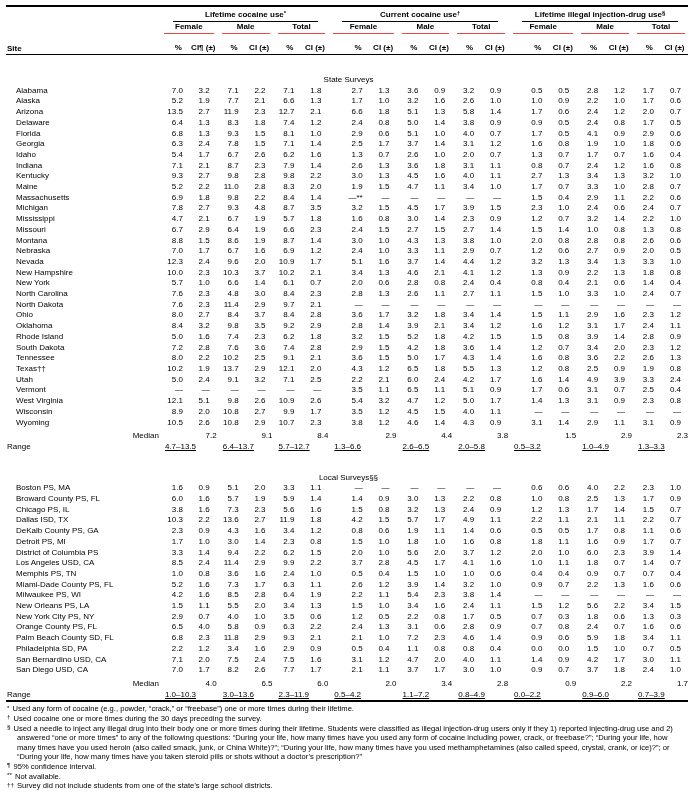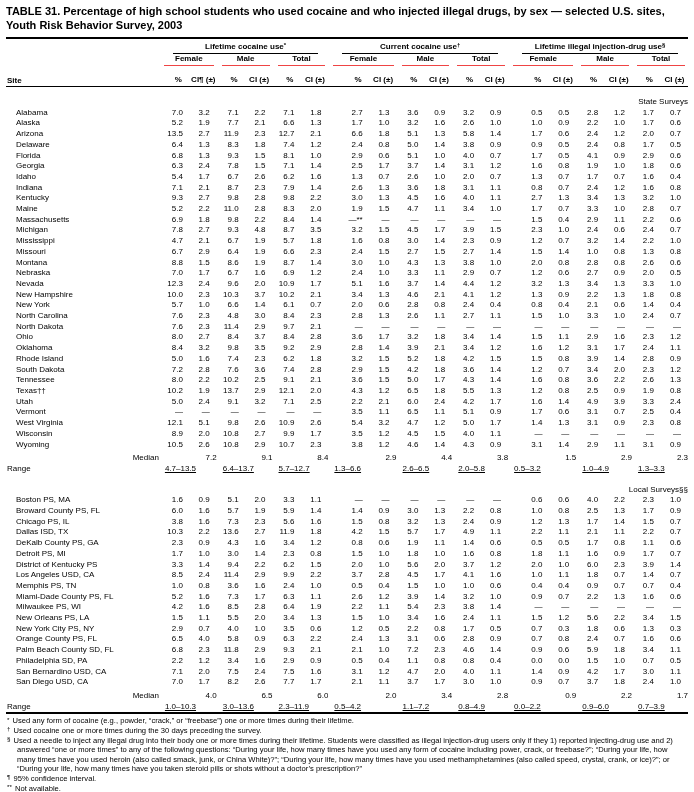--- a/index.html
+++ b/index.html
@@ -10,37 +10,36 @@
   .tbl th,.tbl td{padding:0;margin:0;font-size:8px;vertical-align:bottom;white-space:nowrap;overflow:hidden;}
   thead{border-bottom:1.5px solid #000;}
   thead th{font-weight:bold;}
   th.siteh{text-align:left;vertical-align:bottom;padding-left:1px;padding-bottom:1px;}
   .gh{border-bottom:1px solid #000;text-align:center;margin:0 10px 0 14px;padding-bottom:1px;line-height:11px;}
   .sh{border-bottom:1px solid #ef4444;text-align:center;margin:0 3px 8px 5px;padding-bottom:1px;line-height:10px;}
   tr.gh-row th{padding-top:2px;}
   th.pcth{text-align:right;padding-right:8px;line-height:11px;padding-bottom:1px;}
   th.cih{text-align:center;line-height:11px;padding-bottom:1px;}
   tbody td{line-height:10.7px;}
-  td.section{text-align:right;padding-left:3px;padding-top:10px;}
+  td.section{text-align:center;padding-left:3px;padding-top:20px;}
   td.site{text-align:left;padding-left:10px;}
   td.num{text-align:right;padding-right:7px;}
   td.lbl{text-align:left;padding-left:1px;}
   tr.agg-first td{padding-top:3px;text-align:right;}
   td.agg{text-align:left;padding-left:9px;}
   td.agg.rng{padding-left:6px;text-decoration:underline;}
   sup.mk{font-size:6px;vertical-align:top;position:relative;top:-1px;}
   .footnotes{margin-top:2px;}
   .fn{font-size:7.6px;line-height:9.6px;padding-left:11px;text-indent:-10px;}
   .fn .mark{font-size:6.2px;position:relative;top:-1.5px;padding-right:1px;}
 </style>
 </head>
 <body>
 
 <div class="page">
-  <div class="title">TABLE 31. Percentage of high school students who used cocaine and who injected illegal drugs, by sex — selected U.S. sites, Youth Risk Behavior Survey, 2003</div>
   <table class="tbl">
     <colgroup>
       <col style="width:148px">
       <col style="width:30px">
         <col style="width:26px">
         <col style="width:28px">
         <col style="width:26px">
         <col style="width:28px">
         <col style="width:26px">
       <col style="width:40px">
@@ -942,21 +941,21 @@
           <td class="num">1.6</td>
           <td class="num">0.8</td>
           <td class="num">1.8</td>
           <td class="num">1.1</td>
           <td class="num">1.6</td>
           <td class="num">0.9</td>
           <td class="num">1.7</td>
           <td class="num">0.7</td>
         </tr>
         <tr>
-          <td class="site">District of Kentucky PS</td>
+          <td class="site">District of Columbia PS</td>
           <td class="num">3.3</td>
           <td class="num">1.4</td>
           <td class="num">9.4</td>
           <td class="num">2.2</td>
           <td class="num">6.2</td>
           <td class="num">1.5</td>
           <td class="num">2.0</td>
           <td class="num">1.0</td>
           <td class="num">5.6</td>
           <td class="num">2.0</td>

